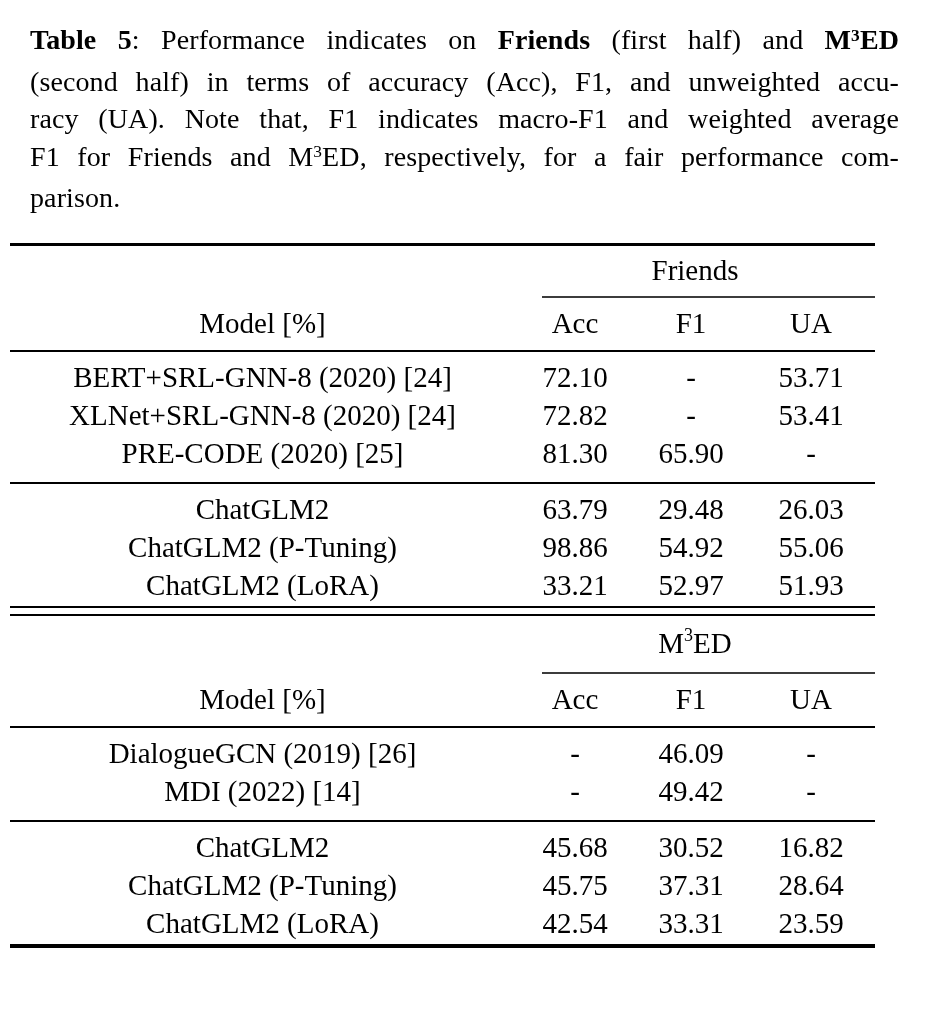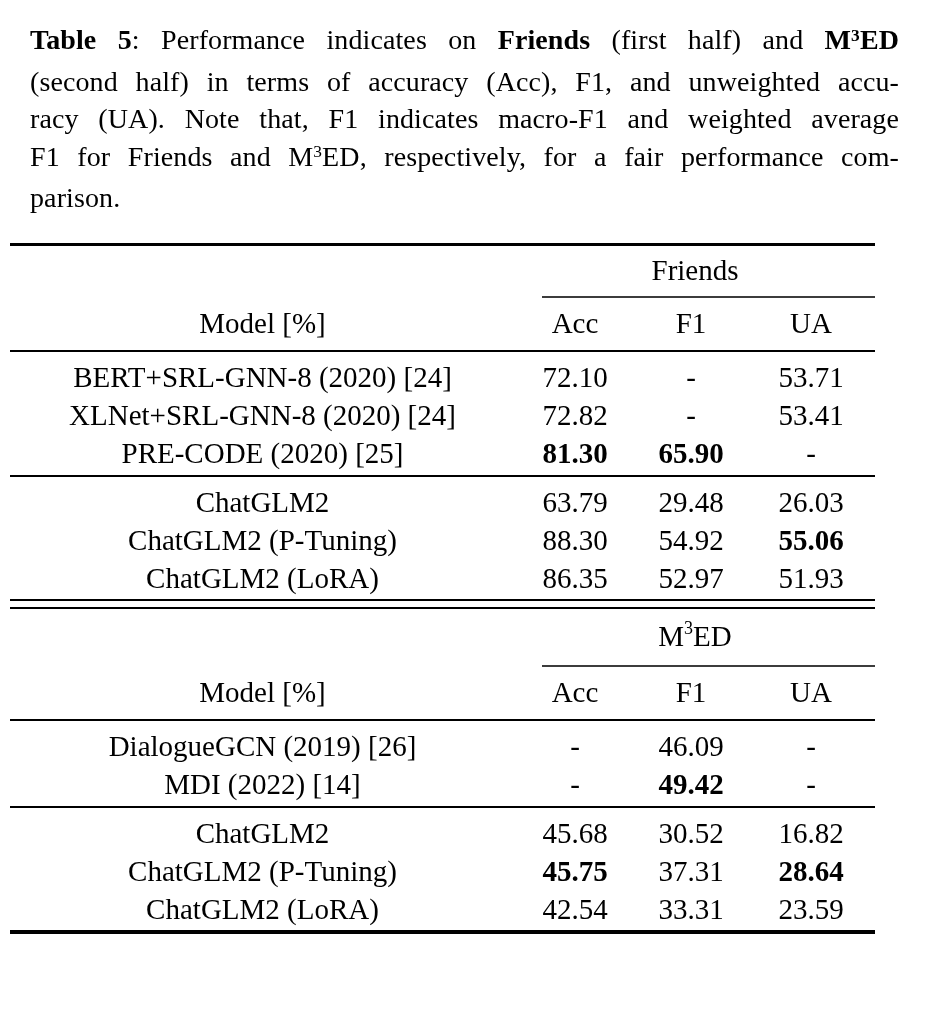--- a/index.html
+++ b/index.html
@@ -47,24 +47,24 @@
     height: 50px;
     display: flex; align-items: center; justify-content: center;
   }
   .second .group-label { height: 56px; }
   .cmidrule { border-bottom: 2px solid #3c3c3c; margin-left: 27px; height: 0; }
 
   .colhead td { height: 52px; border-bottom: 2.5px solid #000; }
 
   .body-row td { height: 38px; }
   tr.rt td { padding-top: 7px; }
-  tr.rb td { padding-bottom: 2px; }
+  tr.rb td { padding-bottom: 9px; }
   tr.rb-last td { padding-bottom: 1px; }
   tr.sep td { border-bottom: 2.5px solid #000; }
-  .bv { font-weight: bold; }
+  .bv { font-weight: normal; }
 
   .double-rule {
     margin-left: 10px;
     width: 865px;
     height: 6px;
     border-top: 2.5px solid #000;
     border-bottom: 2.5px solid #000;
   }
 </style>
 </head>
@@ -122,27 +122,27 @@
         <td>-</td>
       </tr>
       <tr class="body-row rt">
         <td>ChatGLM2</td>
         <td>63.79</td>
         <td>29.48</td>
         <td>26.03</td>
       </tr>
       <tr class="body-row">
         <td>ChatGLM2 (P-Tuning)</td>
-        <td>88.30</td>
+        <td>98.86</td>
         <td>54.92</td>
         <td class="bv">55.06</td>
       </tr>
       <tr class="body-row rb-last">
         <td>ChatGLM2 (LoRA)</td>
-        <td>86.35</td>
+        <td>33.21</td>
         <td>52.97</td>
         <td>51.93</td>
       </tr>
     </tbody>
   </table>
 
   <div class="double-rule"></div>
 
   <table class="datatable second">
     <colgroup>

